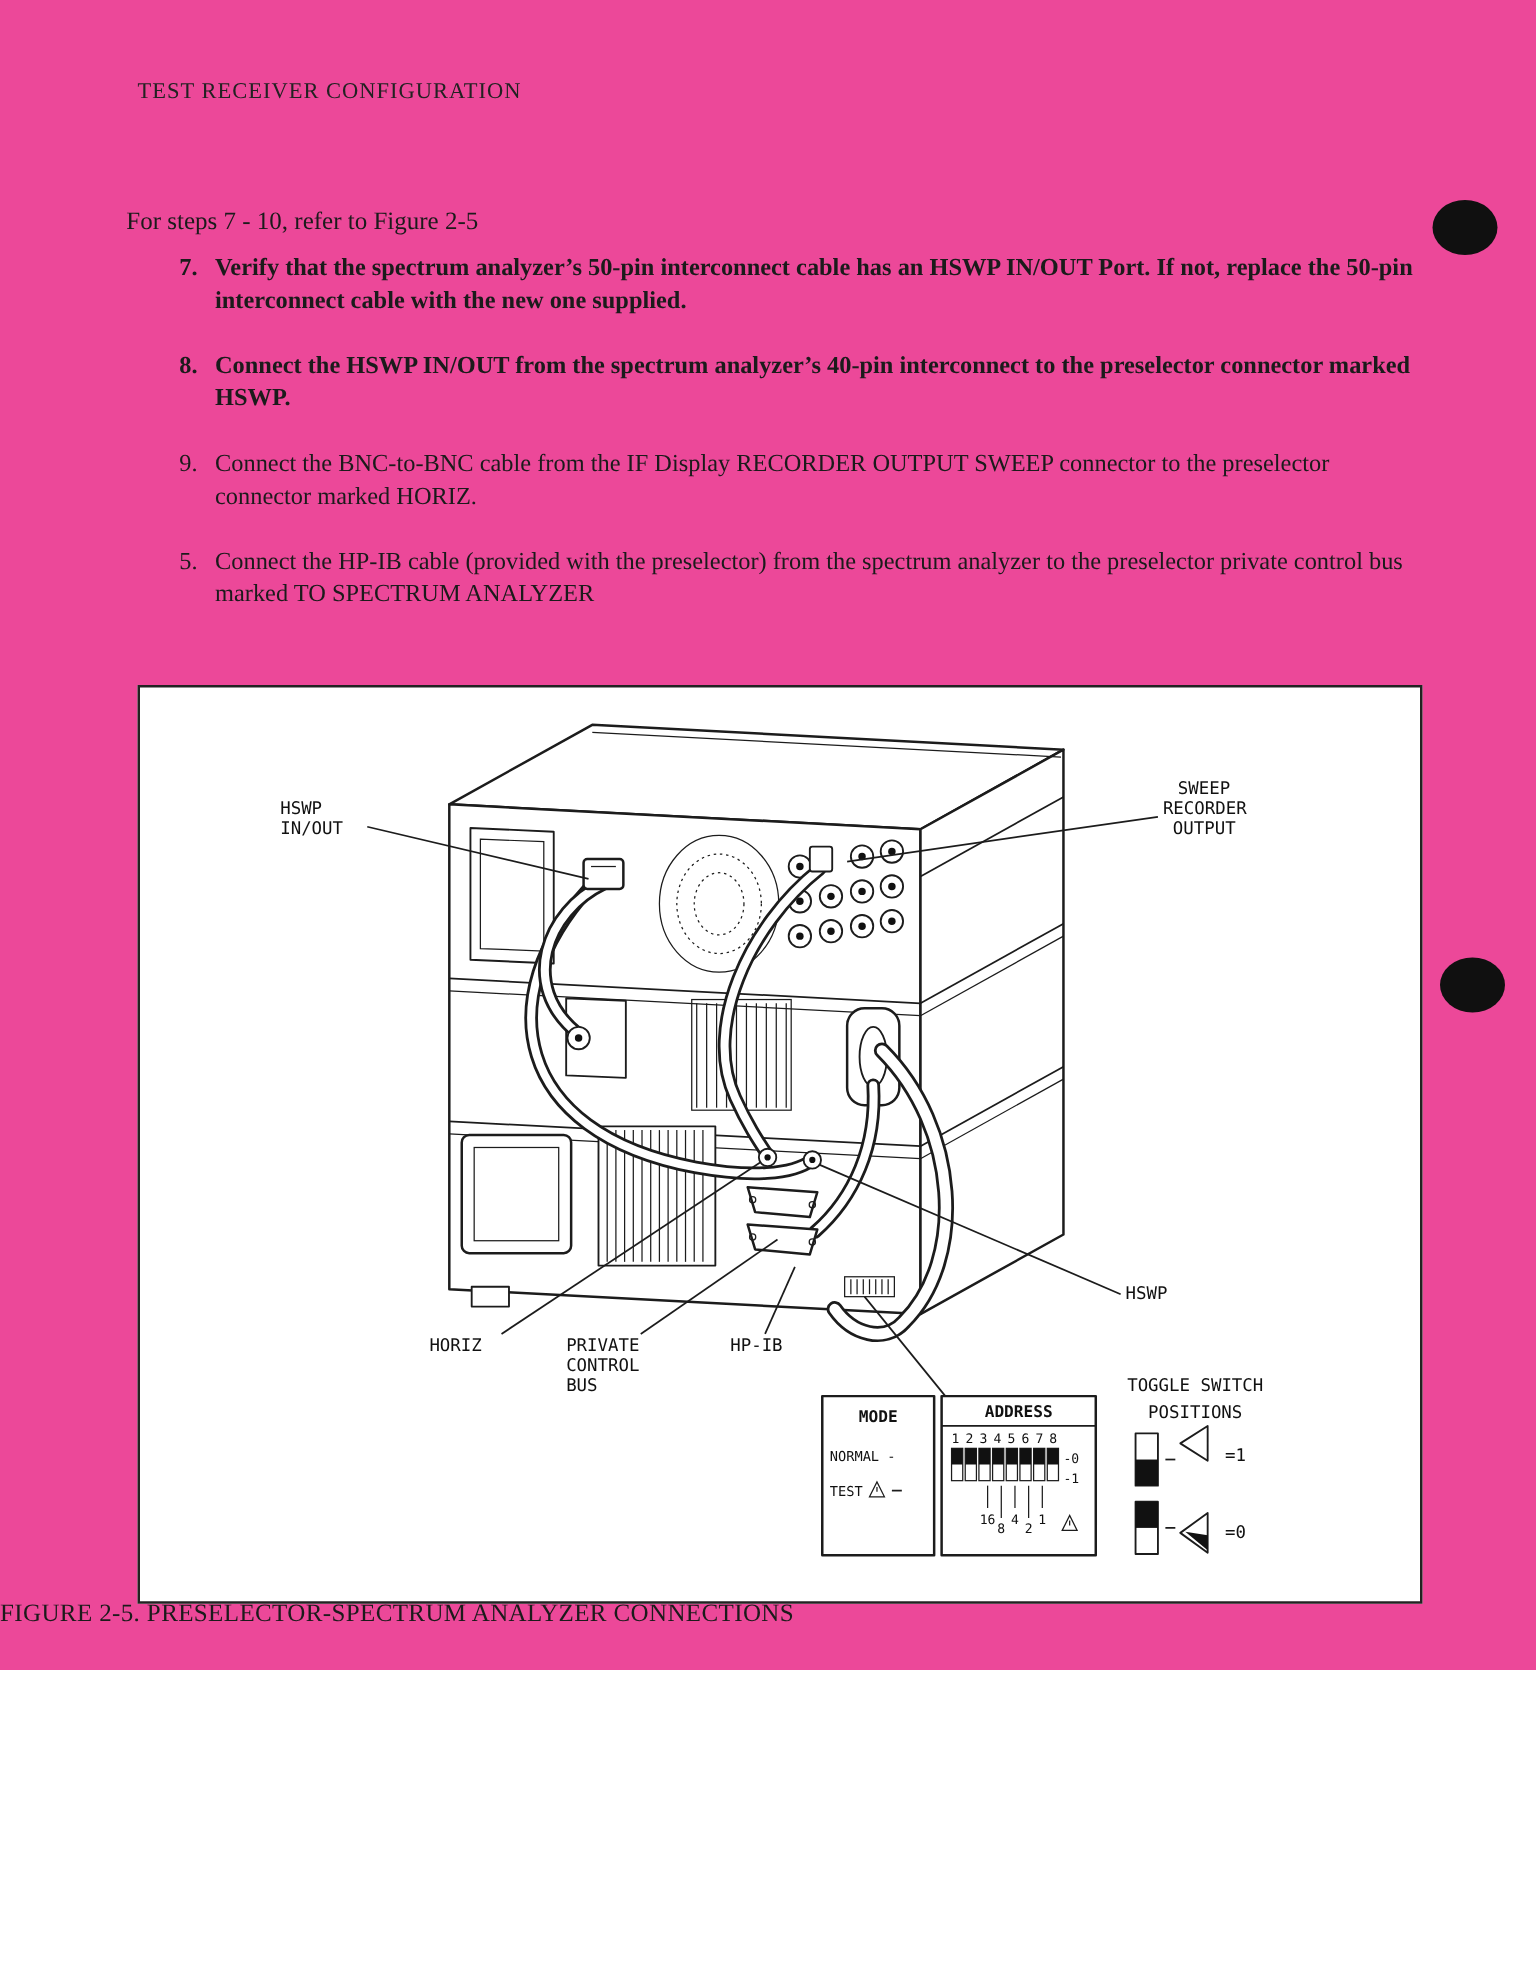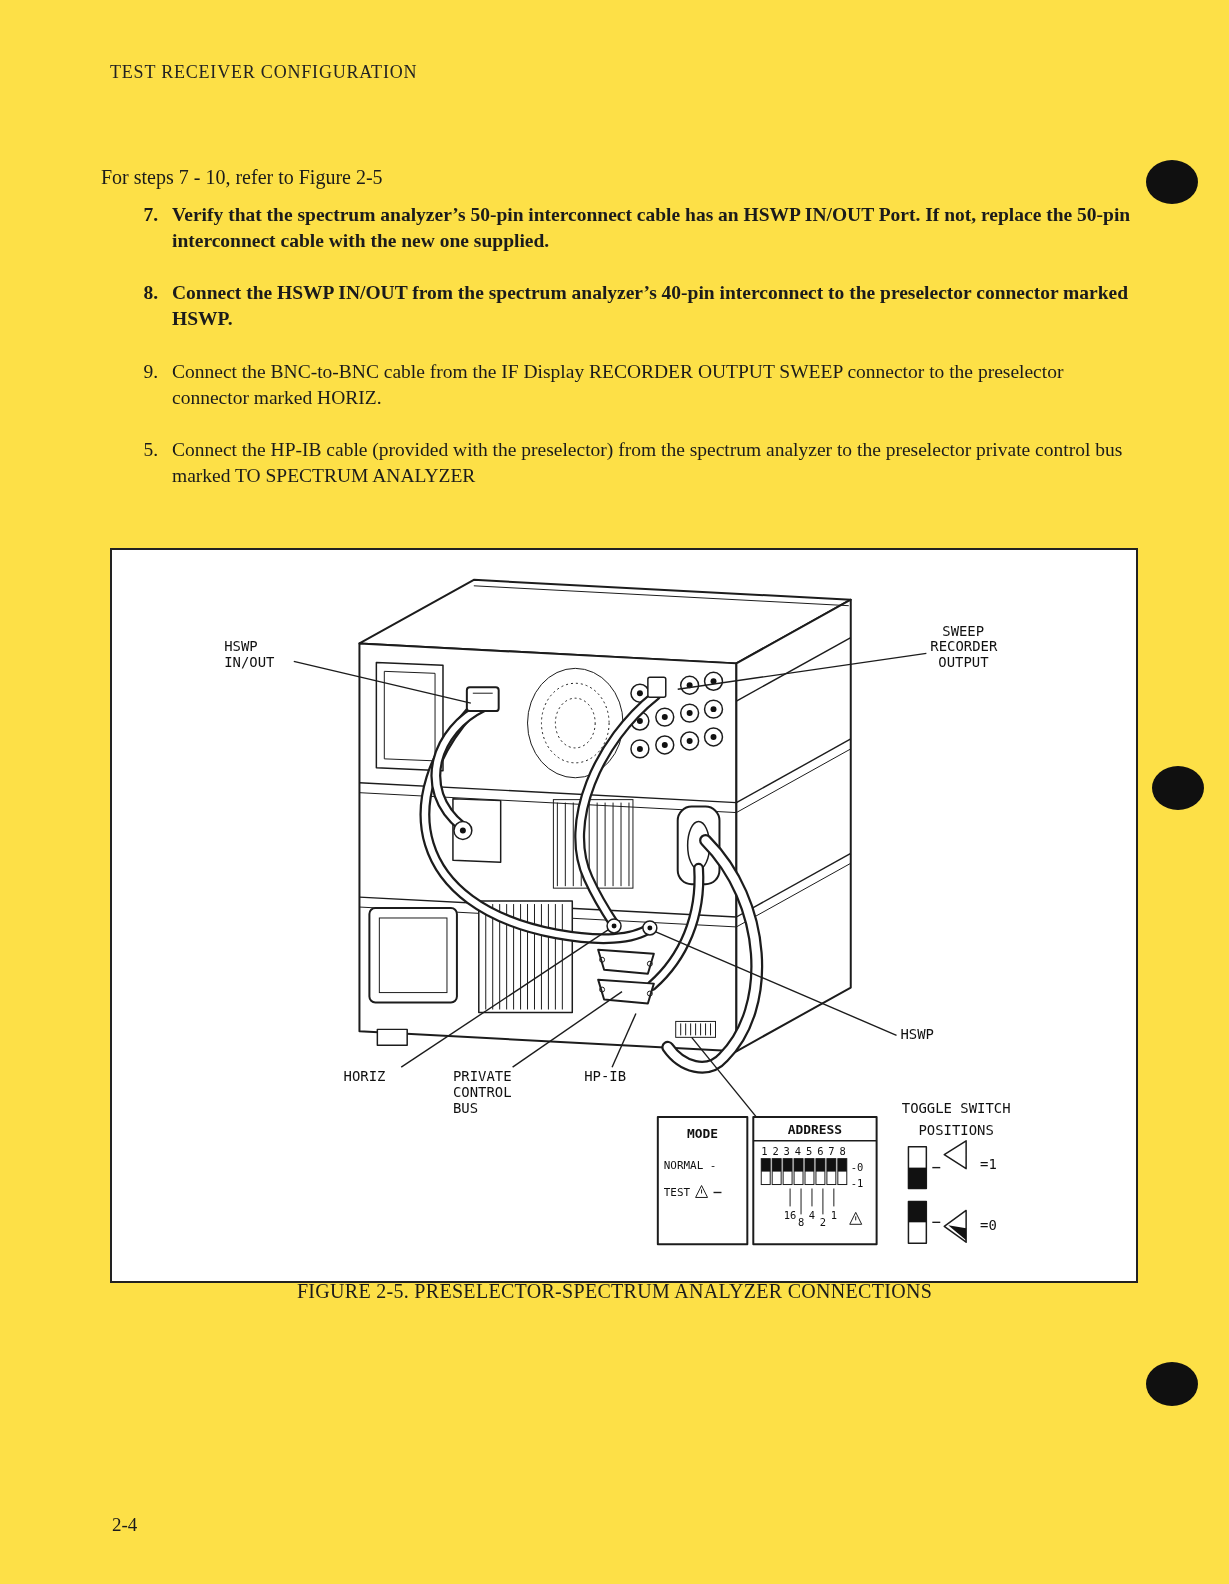--- a/index.html
+++ b/index.html
@@ -1,37 +1,37 @@
 <!DOCTYPE html>
 <html><head>
 <meta charset="utf-8">
 <style>
   html,body{margin:0;padding:0;background:#ffffff;}
   .page{
-    position:relative;width:1229px;height:1584px;background:#fde047;
+    position:relative;width:1229px;height:1336px;background:#ec4899;
     font-family:"Liberation Serif", serif;color:#1b1b1b;overflow:hidden;
   }
   .header{
     position:absolute;left:110px;top:62px;
     font-size:18px;letter-spacing:0.8px;color:#222;
   }
   .intro{
     position:absolute;left:101px;top:166px;font-size:20px;
   }
   .steps{position:absolute;left:110px;top:202px;width:1032px;}
   .step{display:flex;margin-bottom:27px;font-size:19.5px;line-height:1.32;}
   .step .num{width:48px;min-width:48px;text-align:right;padding-right:14px;}
   .step.heavy{font-weight:bold;}
   .figure-frame{
     position:absolute;left:110px;top:548px;width:1024px;height:731px;
     border:2px solid #222;background:#fff;
   }
   .fig-svg{display:block;width:100%;height:100%;}
   .caption{
-    position:absolute;left:0;top:1280px;width:1229px;text-align:center;
+    position:absolute;left:0;top:1280px;width:1229px;
     font-size:20px;letter-spacing:0.3px;
   }
   .page-number{position:absolute;left:112px;top:1468px;font-size:19px;margin-top:46px;}
   .binder-mark{position:absolute;background:#101010;border-radius:50%;width:52px;height:44px;}
   .mark-1{left:1146px;top:160px;}
   .mark-2{left:1152px;top:766px;}
   .mark-3{left:1146px;top:1362px;}
 
   
   .ol{fill:#ffffff;stroke:#1c1c1c;stroke-width:2;stroke-linejoin:round;}

